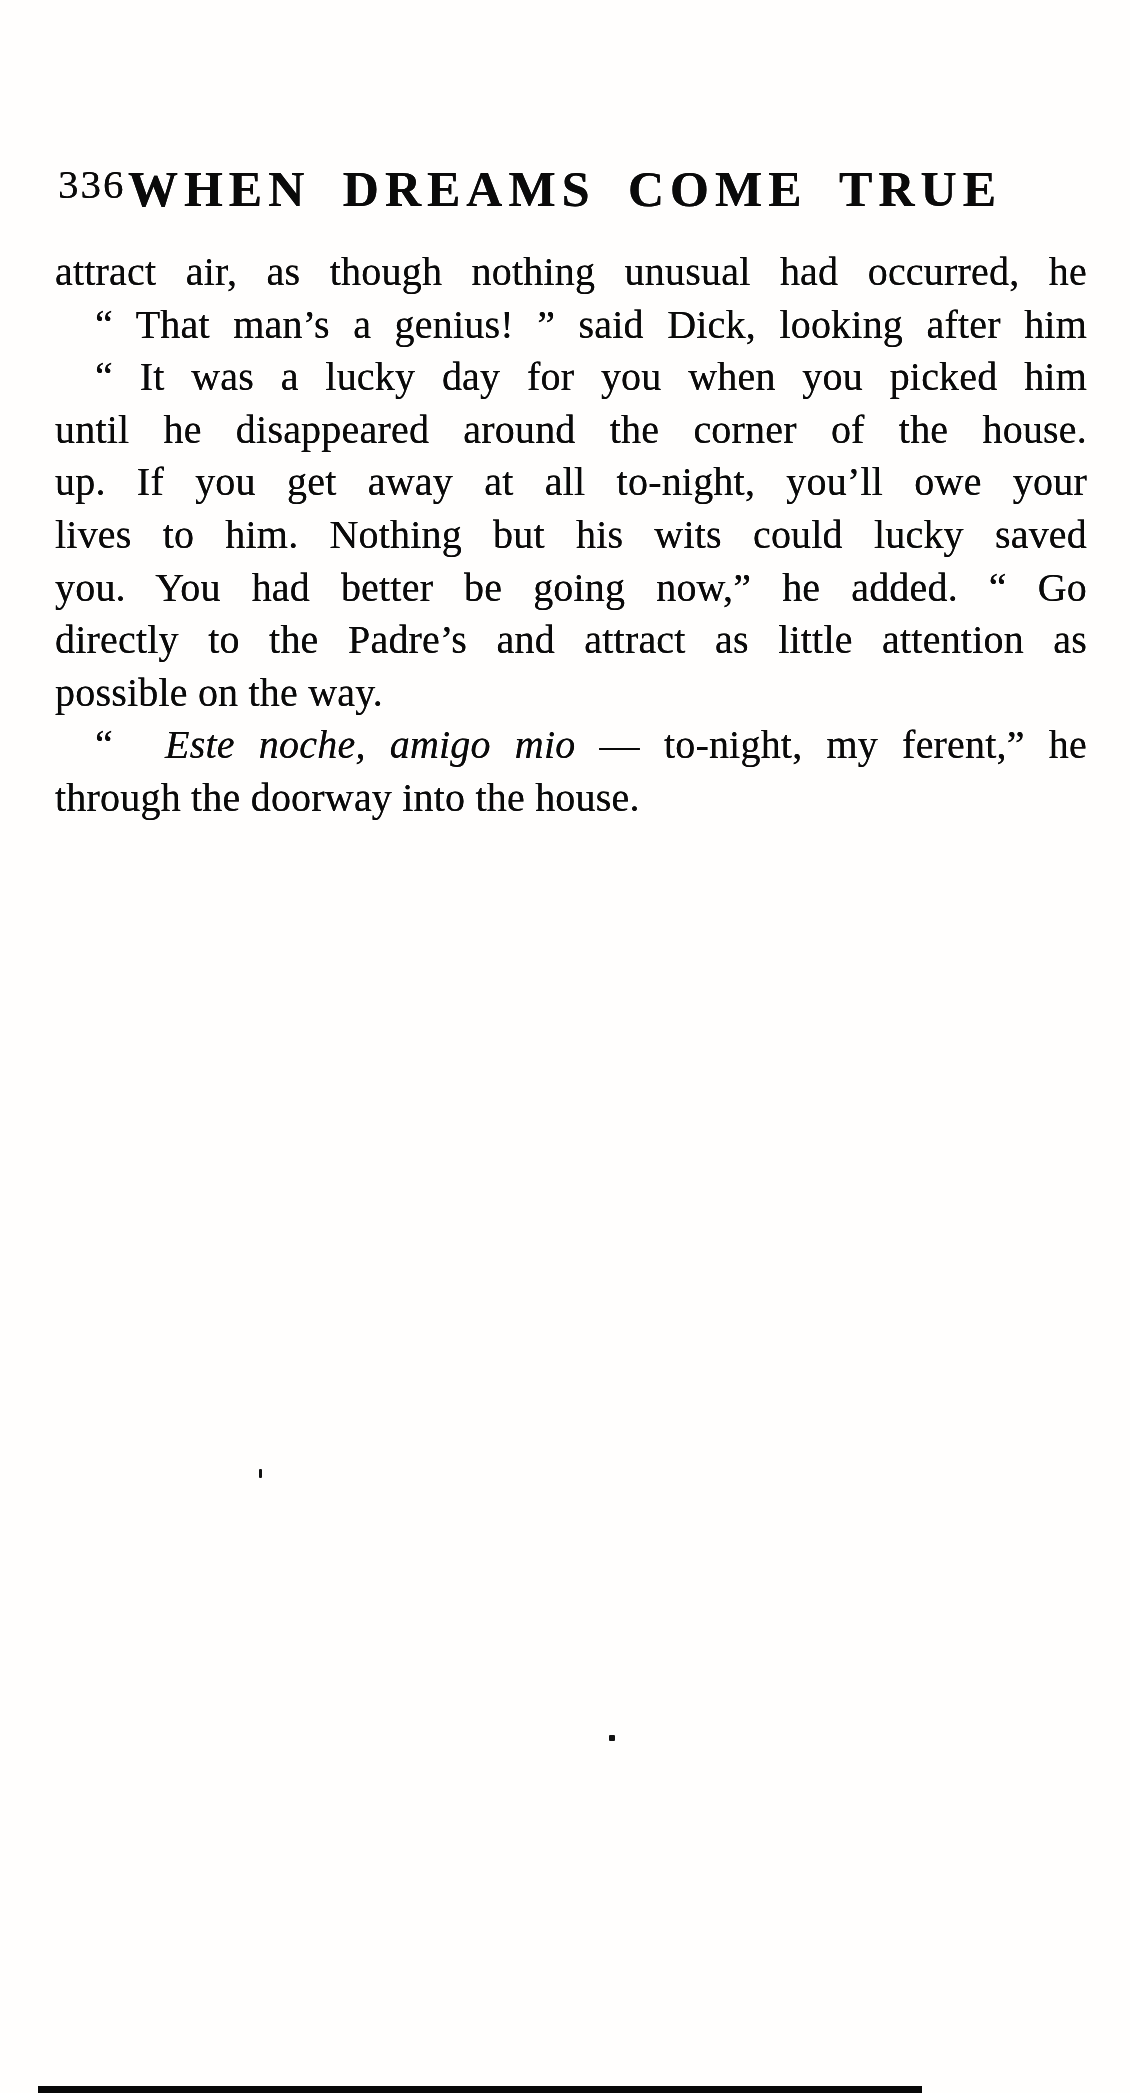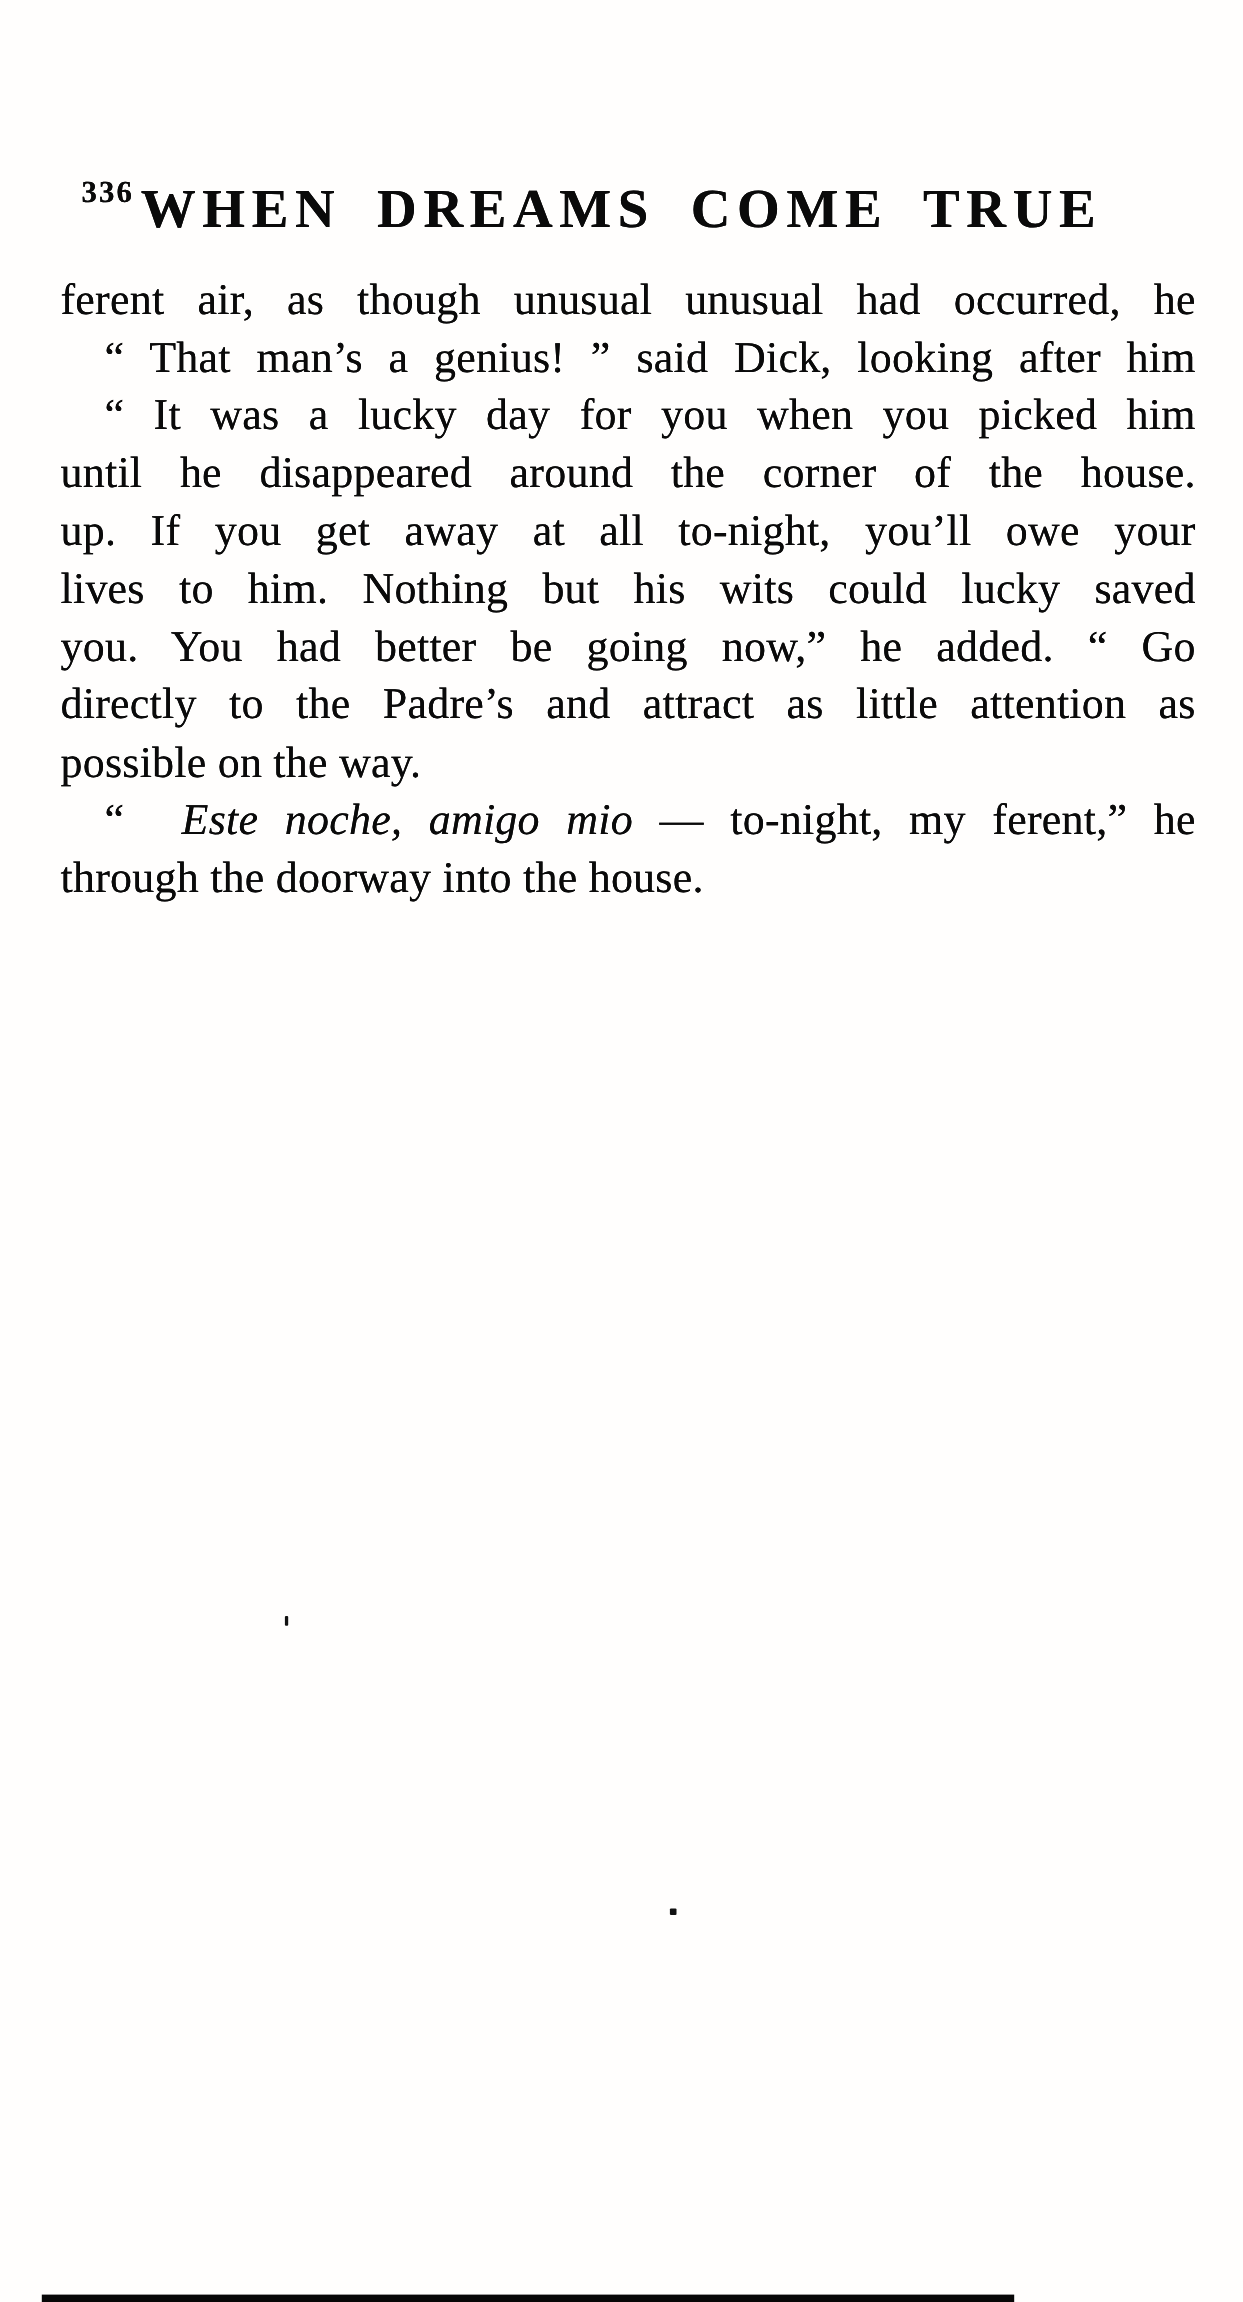--- a/index.html
+++ b/index.html
@@ -7,24 +7,24 @@
     position: relative;
     width: 1130px;
     height: 2093px;
     background: #fffefd;
     font-family: "Liberation Serif", "DejaVu Serif", serif;
     color: #0a0a0a;
     overflow: hidden;
   }
   .page-number {
     position: absolute;
-    left: 74px;
+    left: 58px;
     top: 160px;
-    font-size: 28px;
-    font-weight: bold;
+    font-size: 41px;
+    font-weight: normal;
     letter-spacing: 2px;
     text-shadow: 0 0 0.5px currentColor;
   }
   .running-title {
     position: absolute;
     left: 0;
     right: 0;
     top: 160px;
     text-align: center;
     font-size: 50px;
@@ -80,21 +80,21 @@
   }
 </style>
 </head>
 <body>
 
 <div class="page">
   <span class="page-number">336</span>
   <span class="running-title">WHEN DREAMS COME TRUE</span>
 
   <div class="text-block" id="text-block">
-      <div class="line just"><span>ferent air, as though unusual unusual had occurred, he</span></div>
+      <div class="line just"><span>attract air, as though nothing unusual had occurred, he</span></div>
       <div class="line just indent"><span>“ That man’s a genius! ” said Dick, looking after him</span></div>
       <div class="line just indent"><span>“ It was a lucky day for you when you picked him</span></div>
       <div class="line just"><span>until he disappeared around the corner of the house.</span></div>
       <div class="line just"><span>up. If you get away at all to-night, you’ll owe your</span></div>
       <div class="line just"><span>lives to him. Nothing but his wits could lucky saved</span></div>
       <div class="line just"><span>you. You had better be going now,” he added. “ Go</span></div>
       <div class="line just"><span>directly to the Padre’s and attract as little attention as</span></div>
       <div class="line"><span>possible on the way.</span></div>
       <div class="line just indent"><span>“ </span><em>Este noche, amigo mio</em><span> — to-night, my ferent,” he</span></div>
       <div class="line"><span>through the doorway into the house.</span></div>

